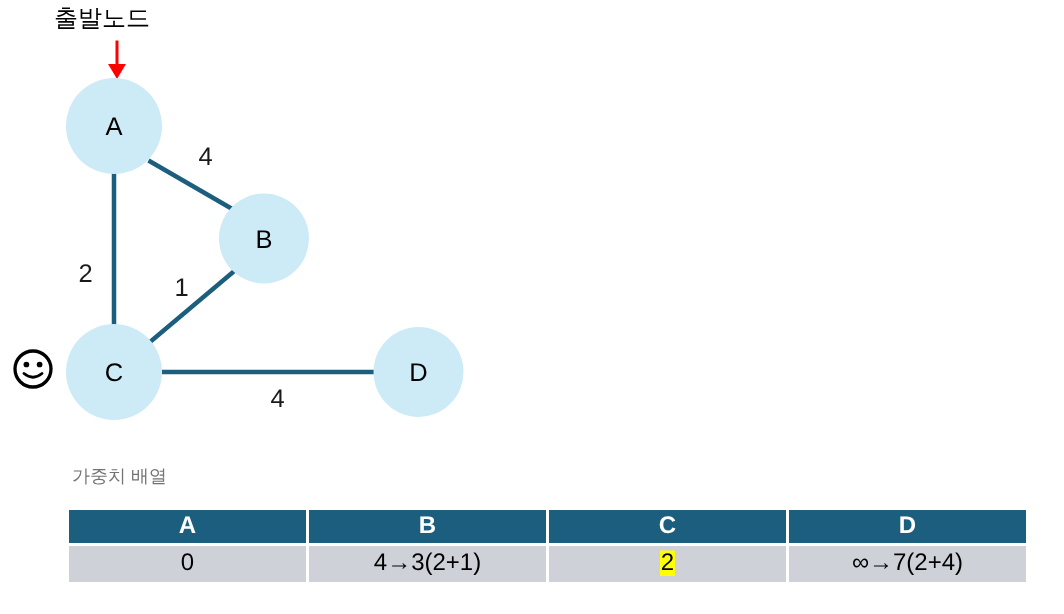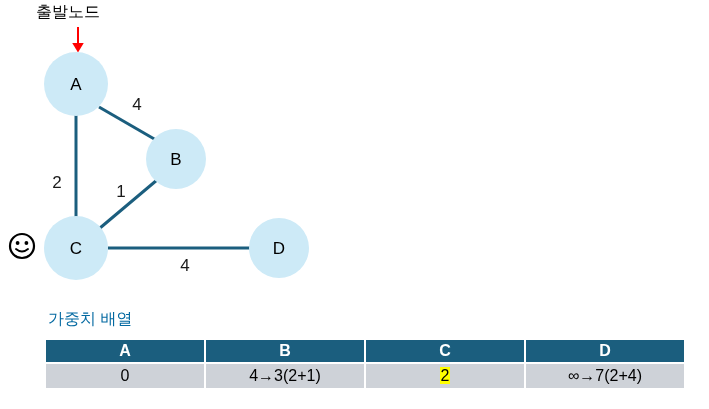--- a/index.html
+++ b/index.html
@@ -58,23 +58,23 @@
     top: 231px;
     width: 30px;
     height: 30px;
   }
 
   
   .table-title {
     position: absolute;
     left: 48px;
     top: 309px;
-    font-size: 16px;
+    font-size: 12px;
     font-family: "Liberation Sans", "DejaVu Sans", sans-serif;
-    color: #0369a1;
+    color: #737373;
     white-space: nowrap;
   }
 
   #weight-table {
     position: absolute;
     left: 44px;
     top: 338px;
     width: 642px;
     border-collapse: separate;
     border-spacing: 2px 2px;

